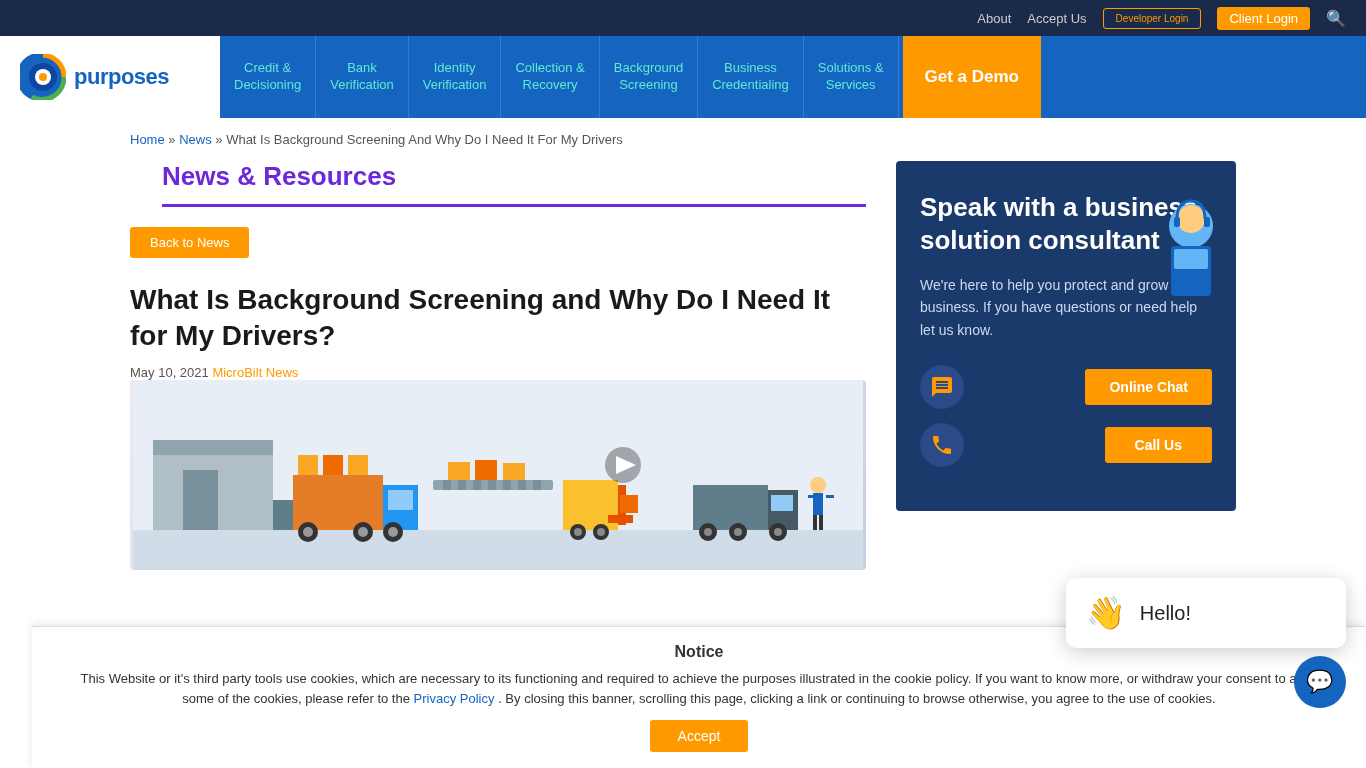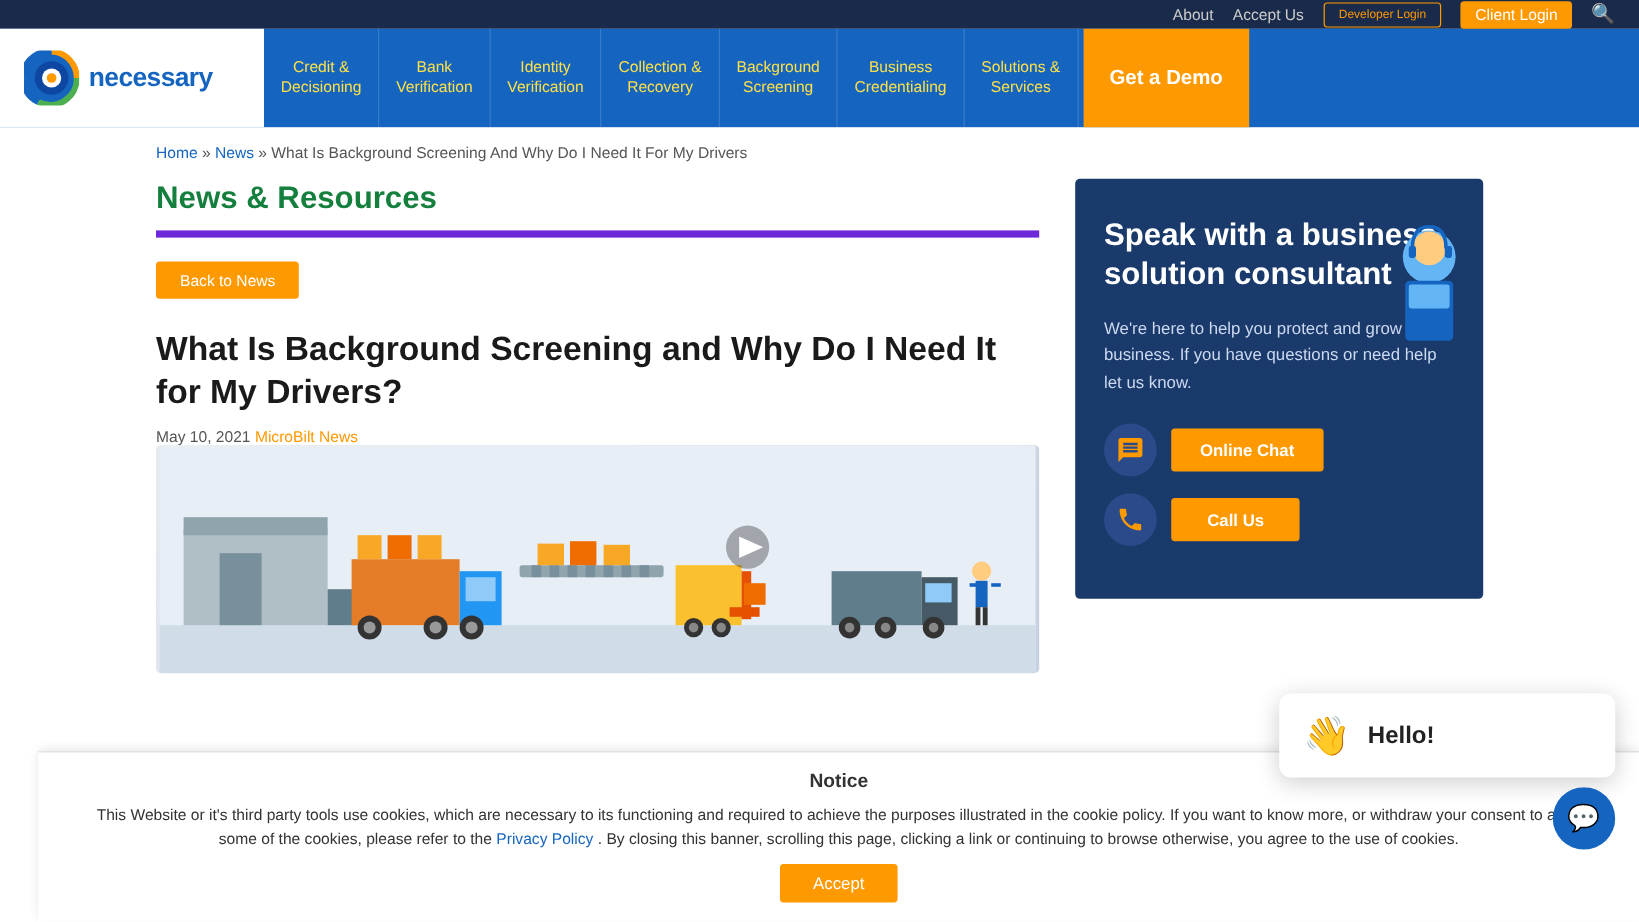--- a/index.html
+++ b/index.html
@@ -6,21 +6,21 @@
     body { font-family: Arial, sans-serif; font-size: 14px; color: #333; background: #fff; width: 1366px; }
 
     
     .top-bar {
       background: #1a2a4a;
       padding: 6px 20px;
       display: flex;
       justify-content: flex-end;
       align-items: center;
       gap: 16px;
-      height: 24px;
+      height: 36px;
     }
     .top-bar a {
       color: #ccc;
       text-decoration: none;
       font-size: 13px;
     }
     .top-bar-btn {
       border: 1px solid #f90;
       background: transparent;
       color: #f90;
@@ -67,21 +67,21 @@
     .nav-items {
       display: flex;
       align-items: stretch;
       flex: 1;
     }
     .nav-item {
       display: flex;
       align-items: center;
       justify-content: center;
       text-align: center;
-      color: #fde047;
+      color: #5eead4;
       font-size: 13px;
       padding: 0 14px;
       cursor: pointer;
       border-right: 1px solid rgba(255,255,255,0.15);
       line-height: 1.3;
       text-decoration: none;
       min-width: 90px;
     }
     .nav-demo-btn {
       background: #f90;
@@ -114,24 +114,25 @@
     }
 
     
     .left-col {
       flex: 1;
       min-width: 0;
     }
     .news-resources-title {
       font-size: 26px;
       font-weight: bold;
-      color: #15803d;
+      color: #6d28d9;
       padding-bottom: 12px;
-      border-bottom: 6px solid #6d28d9;
+      border-bottom: 3px solid #6d28d9;
       margin-bottom: 20px;
+      margin-left: 32px;
     }
     .back-btn {
       background: #f90;
       color: #fff;
       border: none;
       padding: 8px 20px;
       border-radius: 3px;
       cursor: pointer;
       font-size: 13px;
       margin-bottom: 24px;
@@ -187,20 +188,21 @@
       font-size: 14px;
       line-height: 1.6;
       color: #ccd9f0;
       margin-bottom: 24px;
     }
     .chat-action {
       display: flex;
       align-items: center;
       gap: 12px;
       margin-bottom: 14px;
+      justify-content: space-between;
     }
     .chat-icon {
       width: 44px;
       height: 44px;
       background: #2a4a8a;
       border-radius: 50%;
       display: flex;
       align-items: center;
       justify-content: center;
       font-size: 20px;
@@ -276,21 +278,21 @@
       z-index: 101;
       display: flex;
       align-items: center;
       gap: 14px;
     }
     .wave-icon {
       font-size: 32px;
     }
     .chat-bubble-text .hello {
       font-size: 20px;
-      font-weight: bold;
+      font-weight: normal;
       color: #222;
     }
     .chat-bubble-text p {
       font-size: 13px;
       color: #555;
       margin-top: 2px;
     }
     .chat-round-btn {
       position: fixed;
       bottom: 60px;
@@ -325,21 +327,21 @@
       <svg width="46" height="46" viewBox="0 0 46 46">
         <circle cx="23" cy="23" r="22" fill="#1565c0"></circle>
         <circle cx="23" cy="23" r="14" fill="#0d47a1"></circle>
         <circle cx="23" cy="23" r="8" fill="#fff"></circle>
         <circle cx="23" cy="23" r="4" fill="#f90"></circle>
 
         <path d="M23 1 A22 22 0 0 1 44 23" stroke="#f90" stroke-width="5" fill="none"></path>
         <path d="M44 23 A22 22 0 0 1 12 43" stroke="#4caf50" stroke-width="5" fill="none"></path>
         <path d="M12 43 A22 22 0 0 1 23 1" stroke="#1565c0" stroke-width="5" fill="none"></path>
       </svg>
-      <span class="logo-text">necessary</span>
+      <span class="logo-text">purposes</span>
     </div>
   </div>
   <div class="nav-items">
     <a class="nav-item">Credit &amp;<br>Decisioning</a>
     <a class="nav-item">Bank<br>Verification</a>
     <a class="nav-item">Identity<br>Verification</a>
     <a class="nav-item">Collection &amp;<br>Recovery</a>
     <a class="nav-item">Background<br>Screening</a>
     <a class="nav-item">Business<br>Credentialing</a>
     <a class="nav-item">Solutions &amp;<br>Services</a>

